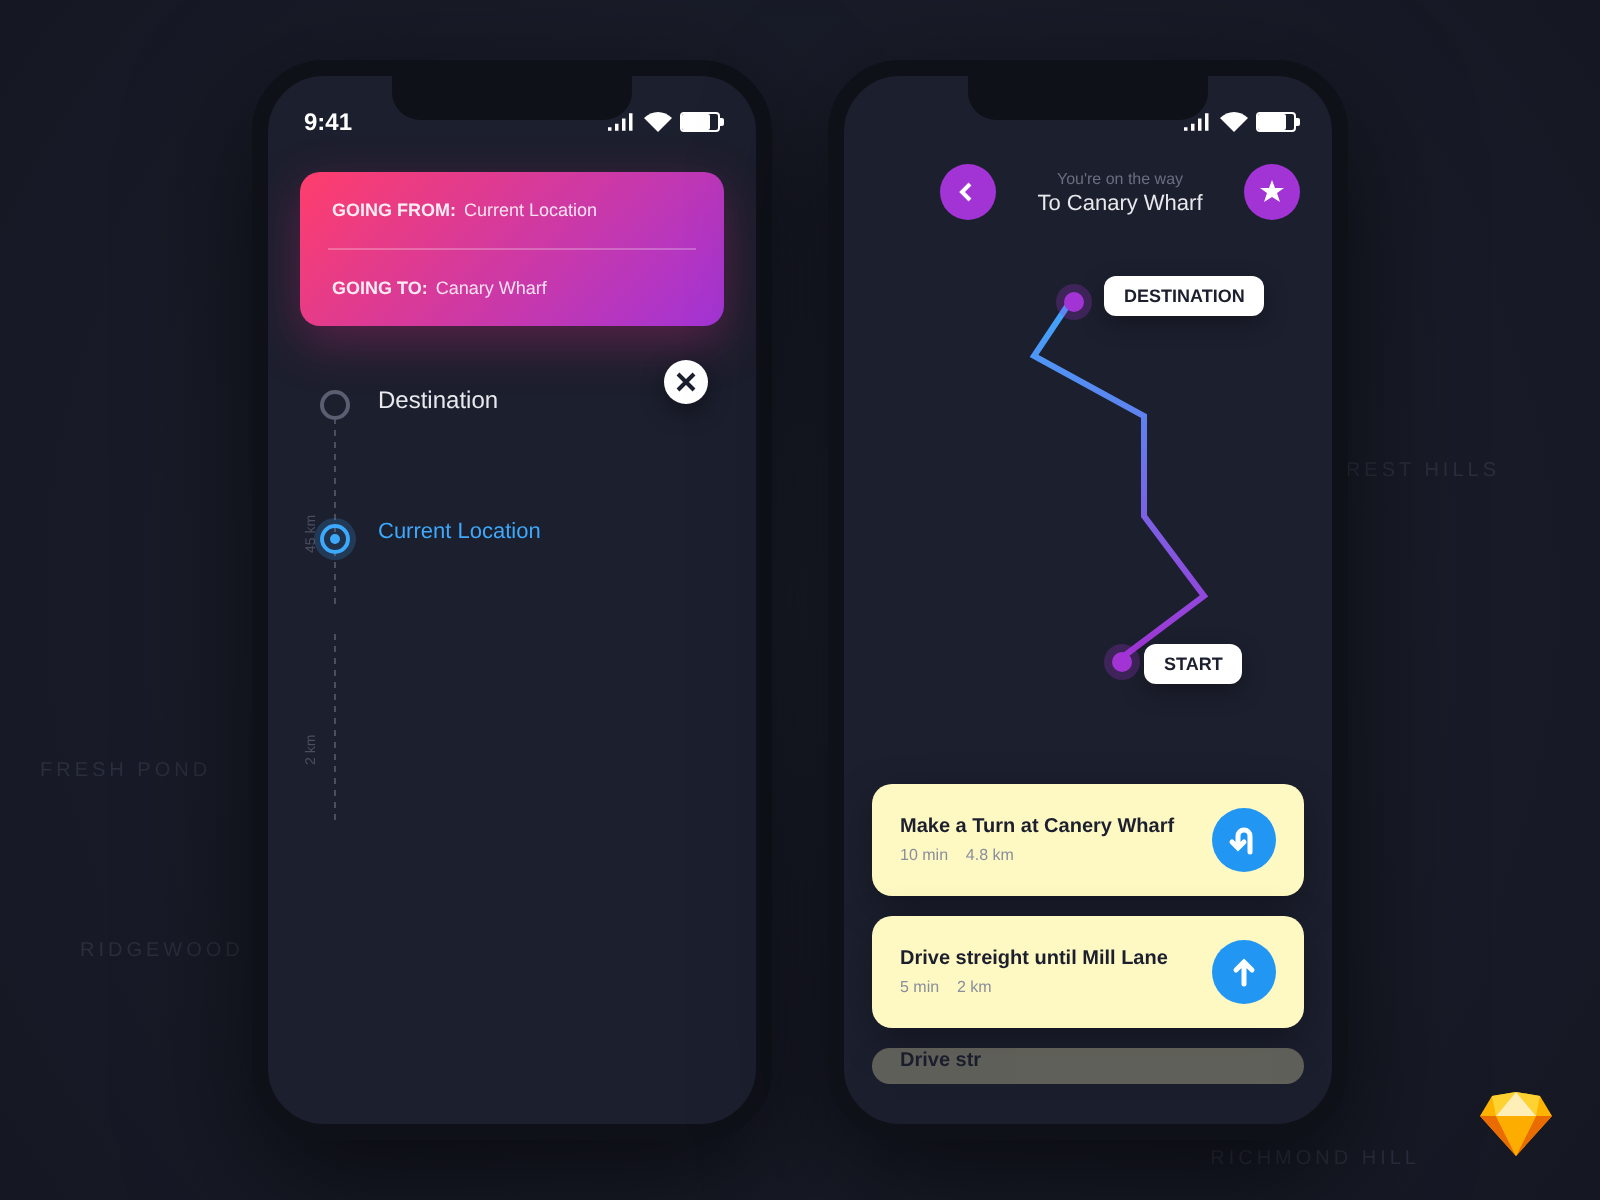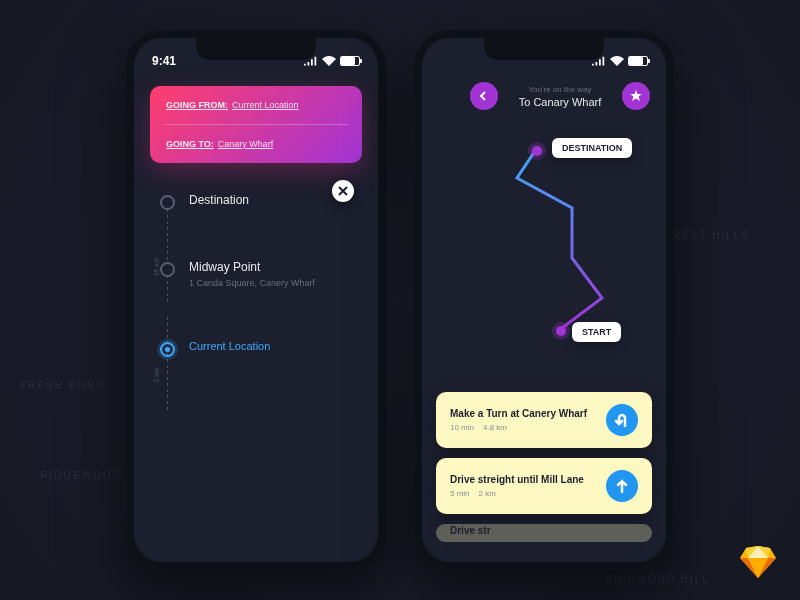--- a/index.html
+++ b/index.html
@@ -53,21 +53,21 @@
   margin: 14px 16px 0;
   border-radius: 10px;
   background: linear-gradient(135deg, #ff3e6c 0%, #a234d6 100%);
   box-shadow: 0 8px 24px rgba(200,40,120,0.35);
   overflow: hidden;
   position: relative;
 }
 .route-row {
   padding: 14px 16px;
   display: flex; align-items: center;
-  color: #fff; font-size: 9px; text-decoration: underline;
+  color: #fff; font-size: 9px;
 }
 .route-divider { height: 1px; background: rgba(255,255,255,0.25); margin: 0 14px; }
 .route-label { font-weight: 600; opacity: 0.9; }
 .route-value { margin-left: 4px; font-weight: 300; opacity: 0.85; }
 .close-btn {
   position: absolute; right: 24px; top: 142px;
   width: 22px; height: 22px; border-radius: 50%;
   background: #fff; color: #1c1f2e;
   display: flex; align-items: center; justify-content: center;
   font-size: 12px; font-weight: bold;
@@ -194,28 +194,20 @@
       <div class="wp-dist" style="top:80px">45 km</div>
       <div class="wp-dist" style="top:186px">2 km</div>
 
       <div class="wp">
         <div class="wp-dot"></div>
         <div>
           <div class="wp-title">Destination</div>
         </div>
       </div>
 
-      <div class="wp">
-        <div class="wp-dot"></div>
-        <div>
-          <div class="wp-title">Midway Point</div>
-          <div class="wp-sub">1 Canda Square,
-Canery Wharf</div>
-        </div>
-      </div>
 
       <div class="wp" style="margin-bottom:0">
         <div class="wp-dot current"></div>
         <div class="wp-current-label">Current Location</div>
       </div>
     </div>
 
   </div>
 
   <div class="phone">

